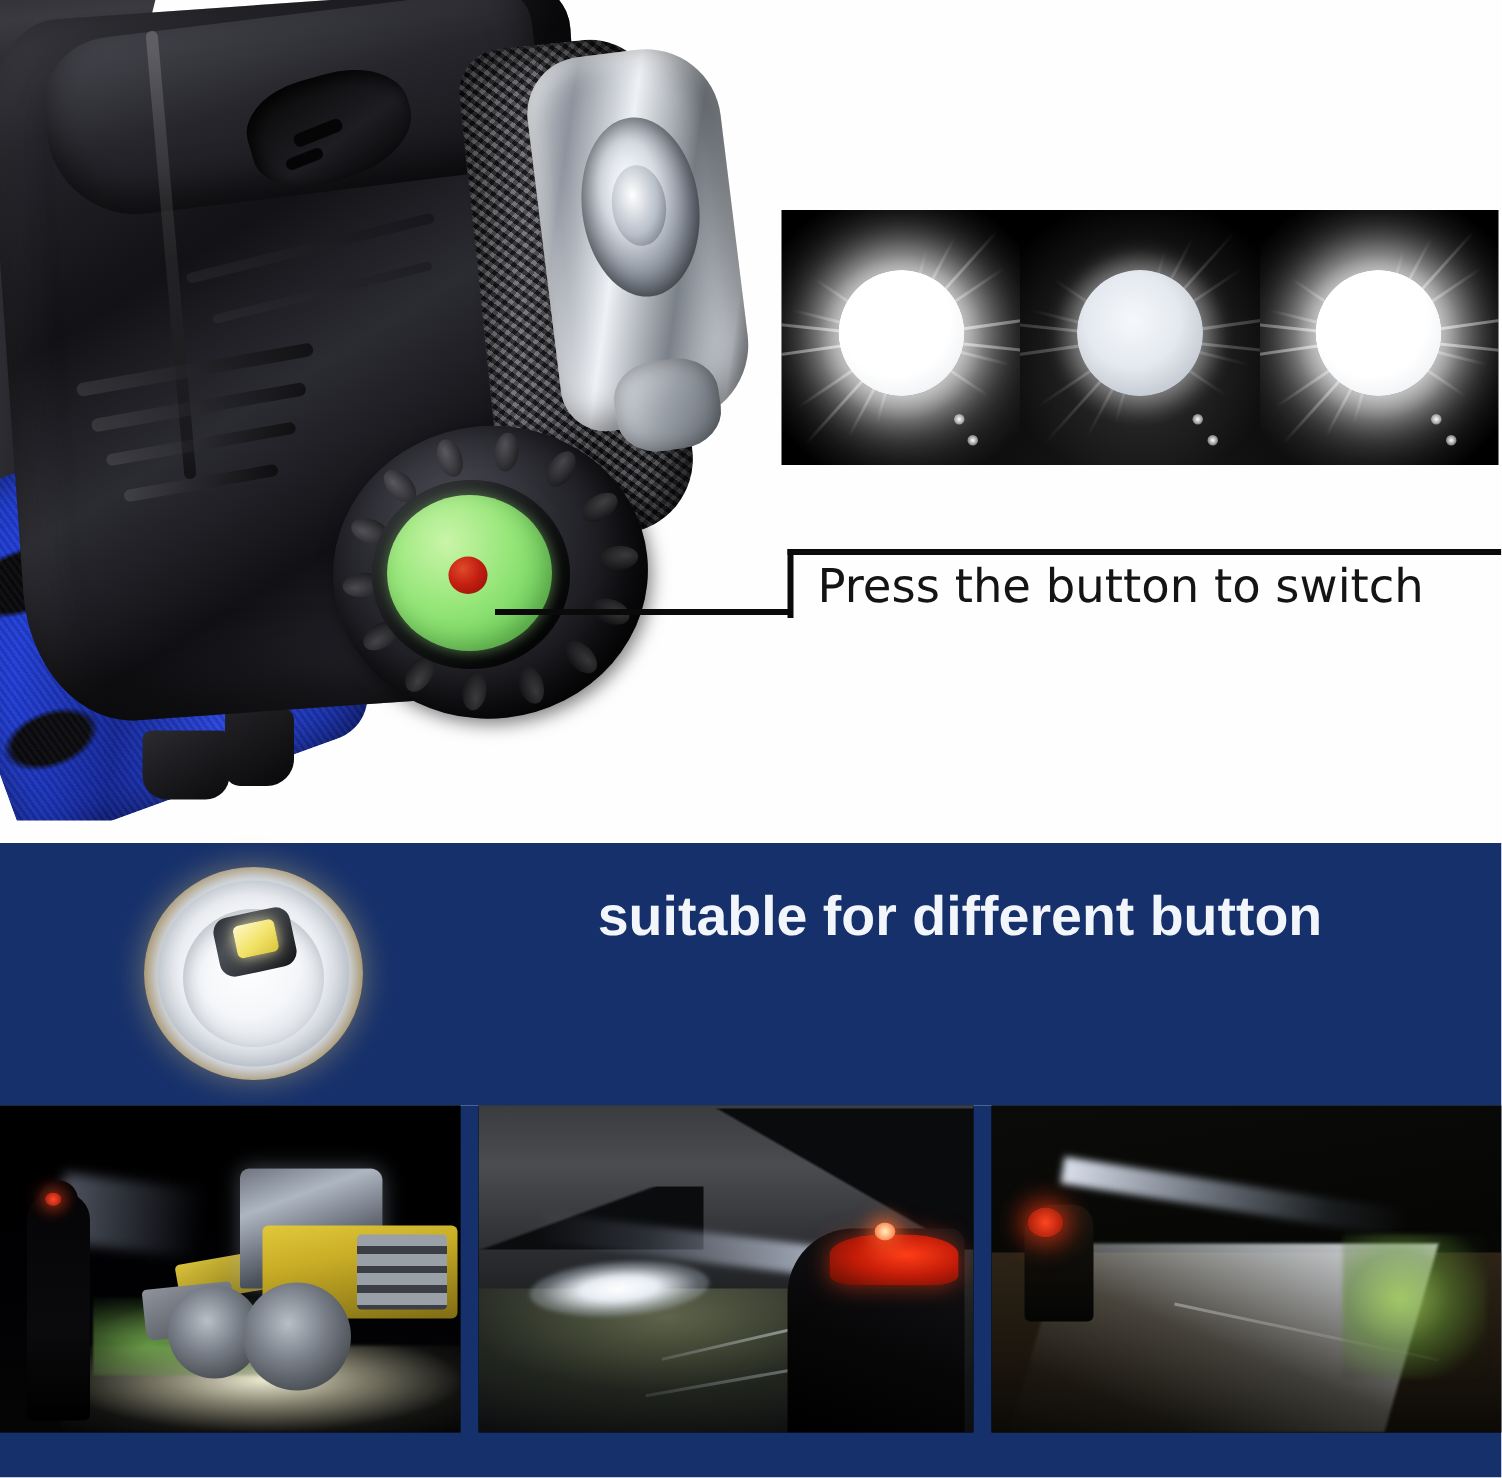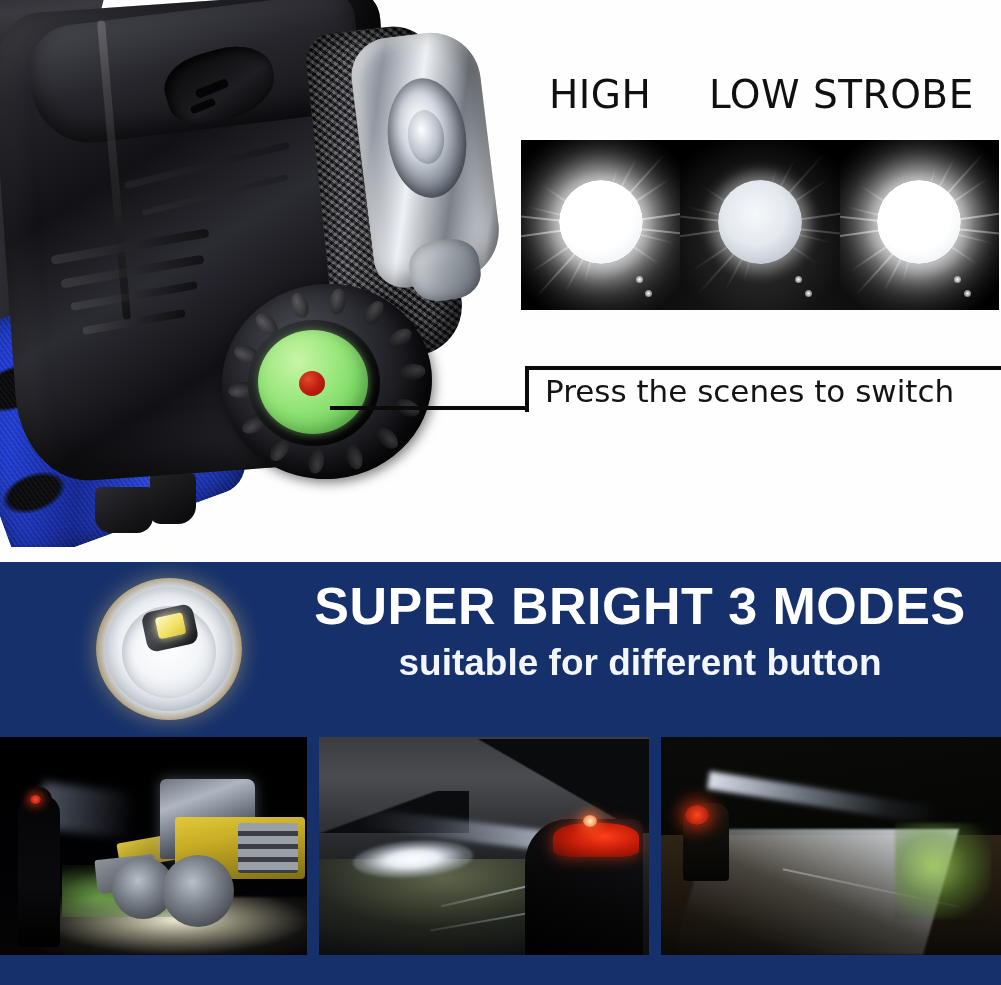--- a/index.html
+++ b/index.html
@@ -462,25 +462,20 @@
           <div class="collar-dimple" style="left: 77.8632px; top: 6.00577px; transform: rotate(347.143deg);"></div>
           <div class="collar-dimple" style="left: 116.137px; top: 6.00577px; transform: rotate(372.857deg);"></div>
           <div class="collar-dimple" style="left: 150.62px; top: 21.4535px; transform: rotate(398.571deg);"></div>
           <div class="collar-dimple" style="left: 174.483px; top: 49.2893px; transform: rotate(424.286deg);"></div>
         </div>
       <div class="btn-outer"></div>
       <div class="btn-green"></div>
       <div class="btn-red"></div>
     </div>
 
-    <div class="mode-labels">
-      <div class="mode-label m0">HIGH</div>
-      <div class="mode-label m1">LOW</div>
-      <div class="mode-label m2">STROBE</div>
-    </div>
 
     <div class="led-panel" id="ledPanel">
         <div class="led" style="left: 0px; width: 159.333px;">
           <div class="halo"></div>
           <div class="ray" style="width: 150px; transform: translate(-50%, -50%) rotate(-62deg); opacity: 0.85;"></div>
           <div class="ray" style="width: 190px; transform: translate(-50%, -50%) rotate(-48deg); opacity: 0.85;"></div>
           <div class="ray" style="width: 165px; transform: translate(-50%, -50%) rotate(-34deg); opacity: 0.85;"></div>
           <div class="ray" style="width: 300px; transform: translate(-50%, -50%) rotate(-8deg); opacity: 0.85;"></div>
           <div class="ray" style="width: 270px; transform: translate(-50%, -50%) rotate(6deg); opacity: 0.85;"></div>
           <div class="ray" style="width: 150px; transform: translate(-50%, -50%) rotate(14deg); opacity: 0.85;"></div>
@@ -516,33 +511,32 @@
           <div class="ray" style="width: 140px; transform: translate(-50%, -50%) rotate(34deg); opacity: 0.85;"></div>
           <div class="bulb"></div>
           <div class="spark" style="left: 114.72px; top: 136px;"></div>
           <div class="spark" style="left: 124.28px; top: 149.6px;"></div>
         </div>
       </div>
 
     <div class="callout-rule"></div>
     <div class="callout-left"></div>
     <div class="leader-line"></div>
-    <div class="callout-text">Press the scenes to switch</div>
+    <div class="callout-text">Press the button to switch</div>
   </div>
 
   <div class="banner"></div>
 
   <div class="banner-icon">
     <div class="rim"></div>
     <div class="cup"></div>
     <div class="die"></div>
   </div>
 
   <div class="banner-text">
-    <div class="banner-title">SUPER BRIGHT 3 MODES</div>
     <div class="banner-sub">suitable for different button</div>
   </div>
 
   <div class="photos">
 
     <div class="photo p0">
       <div class="ph-sky"></div>
       <div class="ground-glow"></div>
       <div class="bushes"></div>
       <div class="loader-arm"></div>

